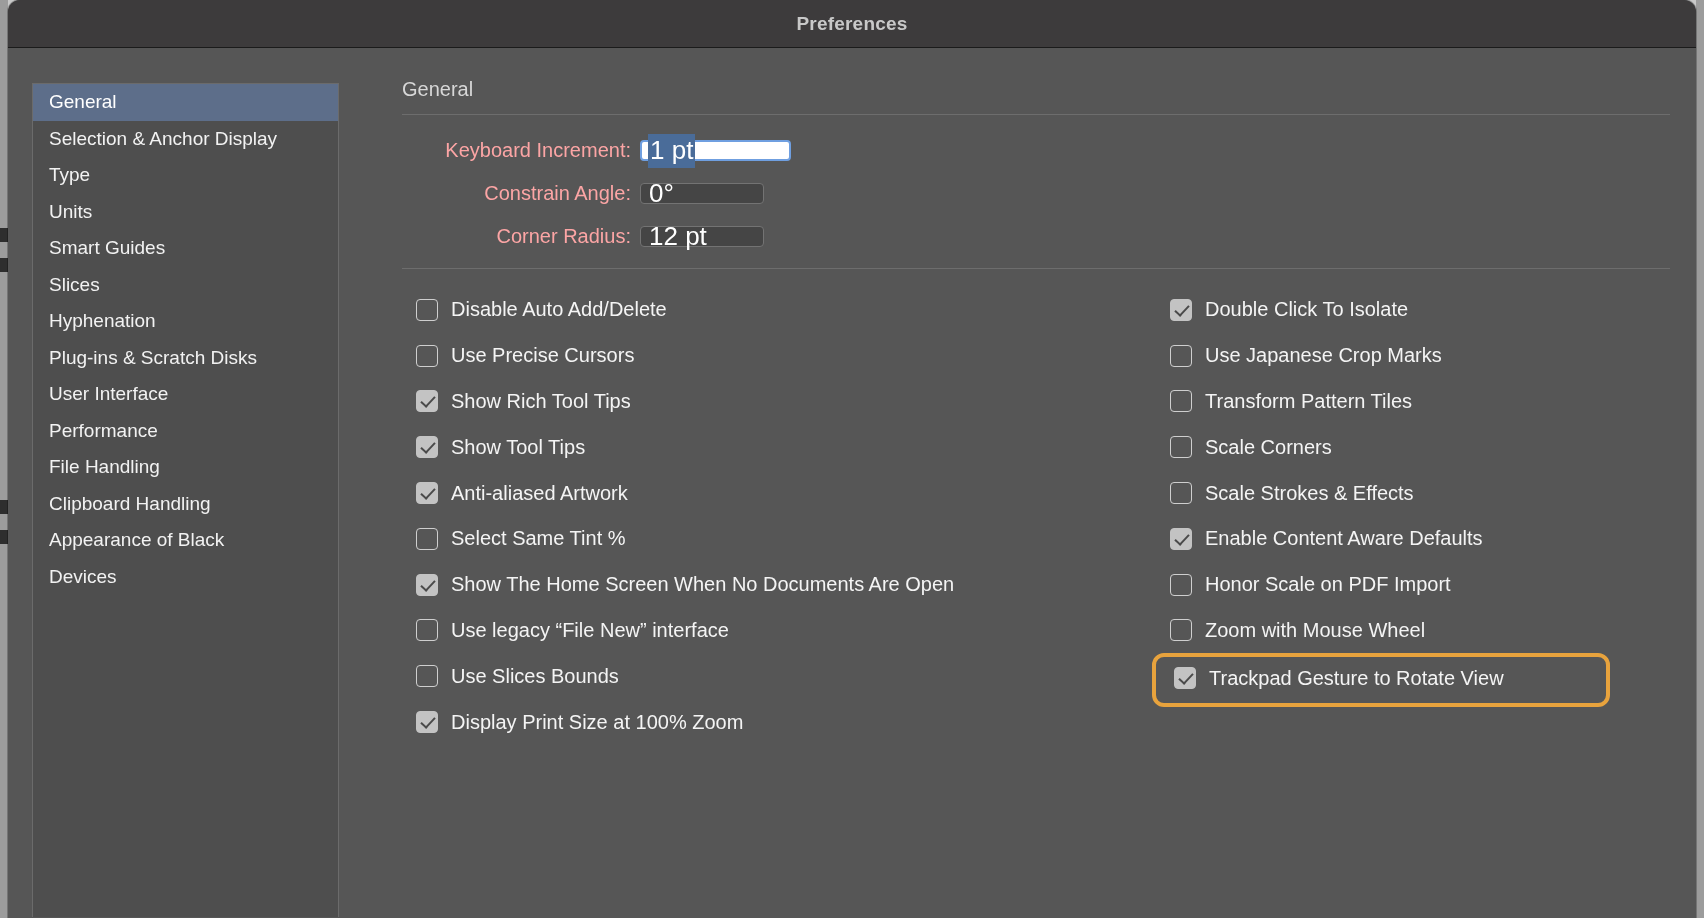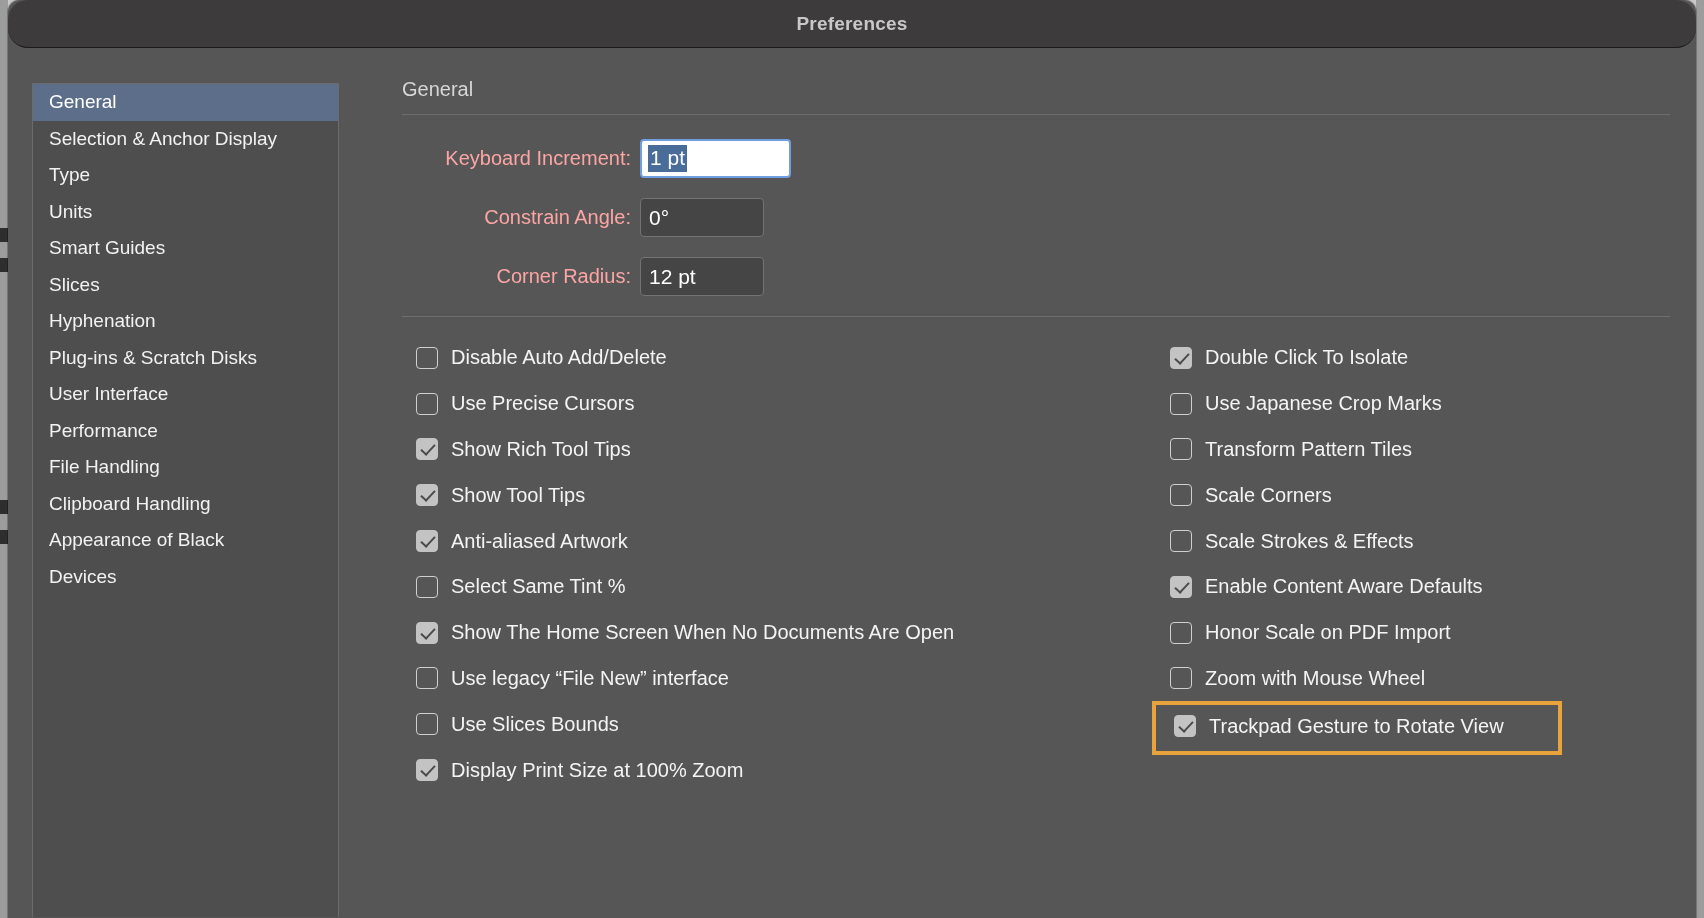--- a/index.html
+++ b/index.html
@@ -53,21 +53,20 @@
 
   
   .titlebar {
     position: relative;
     height: 48px;
     background: #3d3b3c;
     border-bottom: 1px solid #1b1b1b;
     display: flex;
     align-items: center;
     justify-content: center;
-    border-radius: 20px;
   }
   .titlebar-text {
     font-size: 19px;
     font-weight: bold;
     color: #c8c8c8;
     letter-spacing: 0.2px;
   }
 
   
   .win-body {
@@ -132,26 +131,26 @@
   }
   .field-label {
     width: 238px;
     text-align: right;
     padding-right: 9px;
     font-size: 20px;
     color: #fca5a5;
     white-space: nowrap;
   }
   .field-input {
-    height: 39px;
+    height: 21px;
     border-radius: 4px;
     display: flex;
     align-items: center;
     padding: 0 8px;
-    font-size: 21px;
+    font-size: 26px;
     color: #ffffff;
     background: #454545;
     border: 1px solid #737373;
     cursor: text;
   }
   .field-input.w-wide { width: 151px; }
   .field-input.w-narrow { width: 124px; }
 
   .field-input.focused {
     background: #ffffff;
@@ -209,25 +208,25 @@
   }
   .cb-label {
     font-size: 20px;
     color: #f4f4f4;
     white-space: nowrap;
   }
 
   
   .cb-row.highlight {
     border: 4px solid var(--hl, #e8a33d);
-    border-radius: 0;
+    border-radius: 12px;
     padding: 0 14px 4px 18px;
     margin-left: -18px;
     height: 54px;
-    width: 410px;
+    width: 458px;
   }
 
   
   .clipped { overflow: hidden; }
 </style>
 </head>
 <body>
 
 <div id="app">
 

